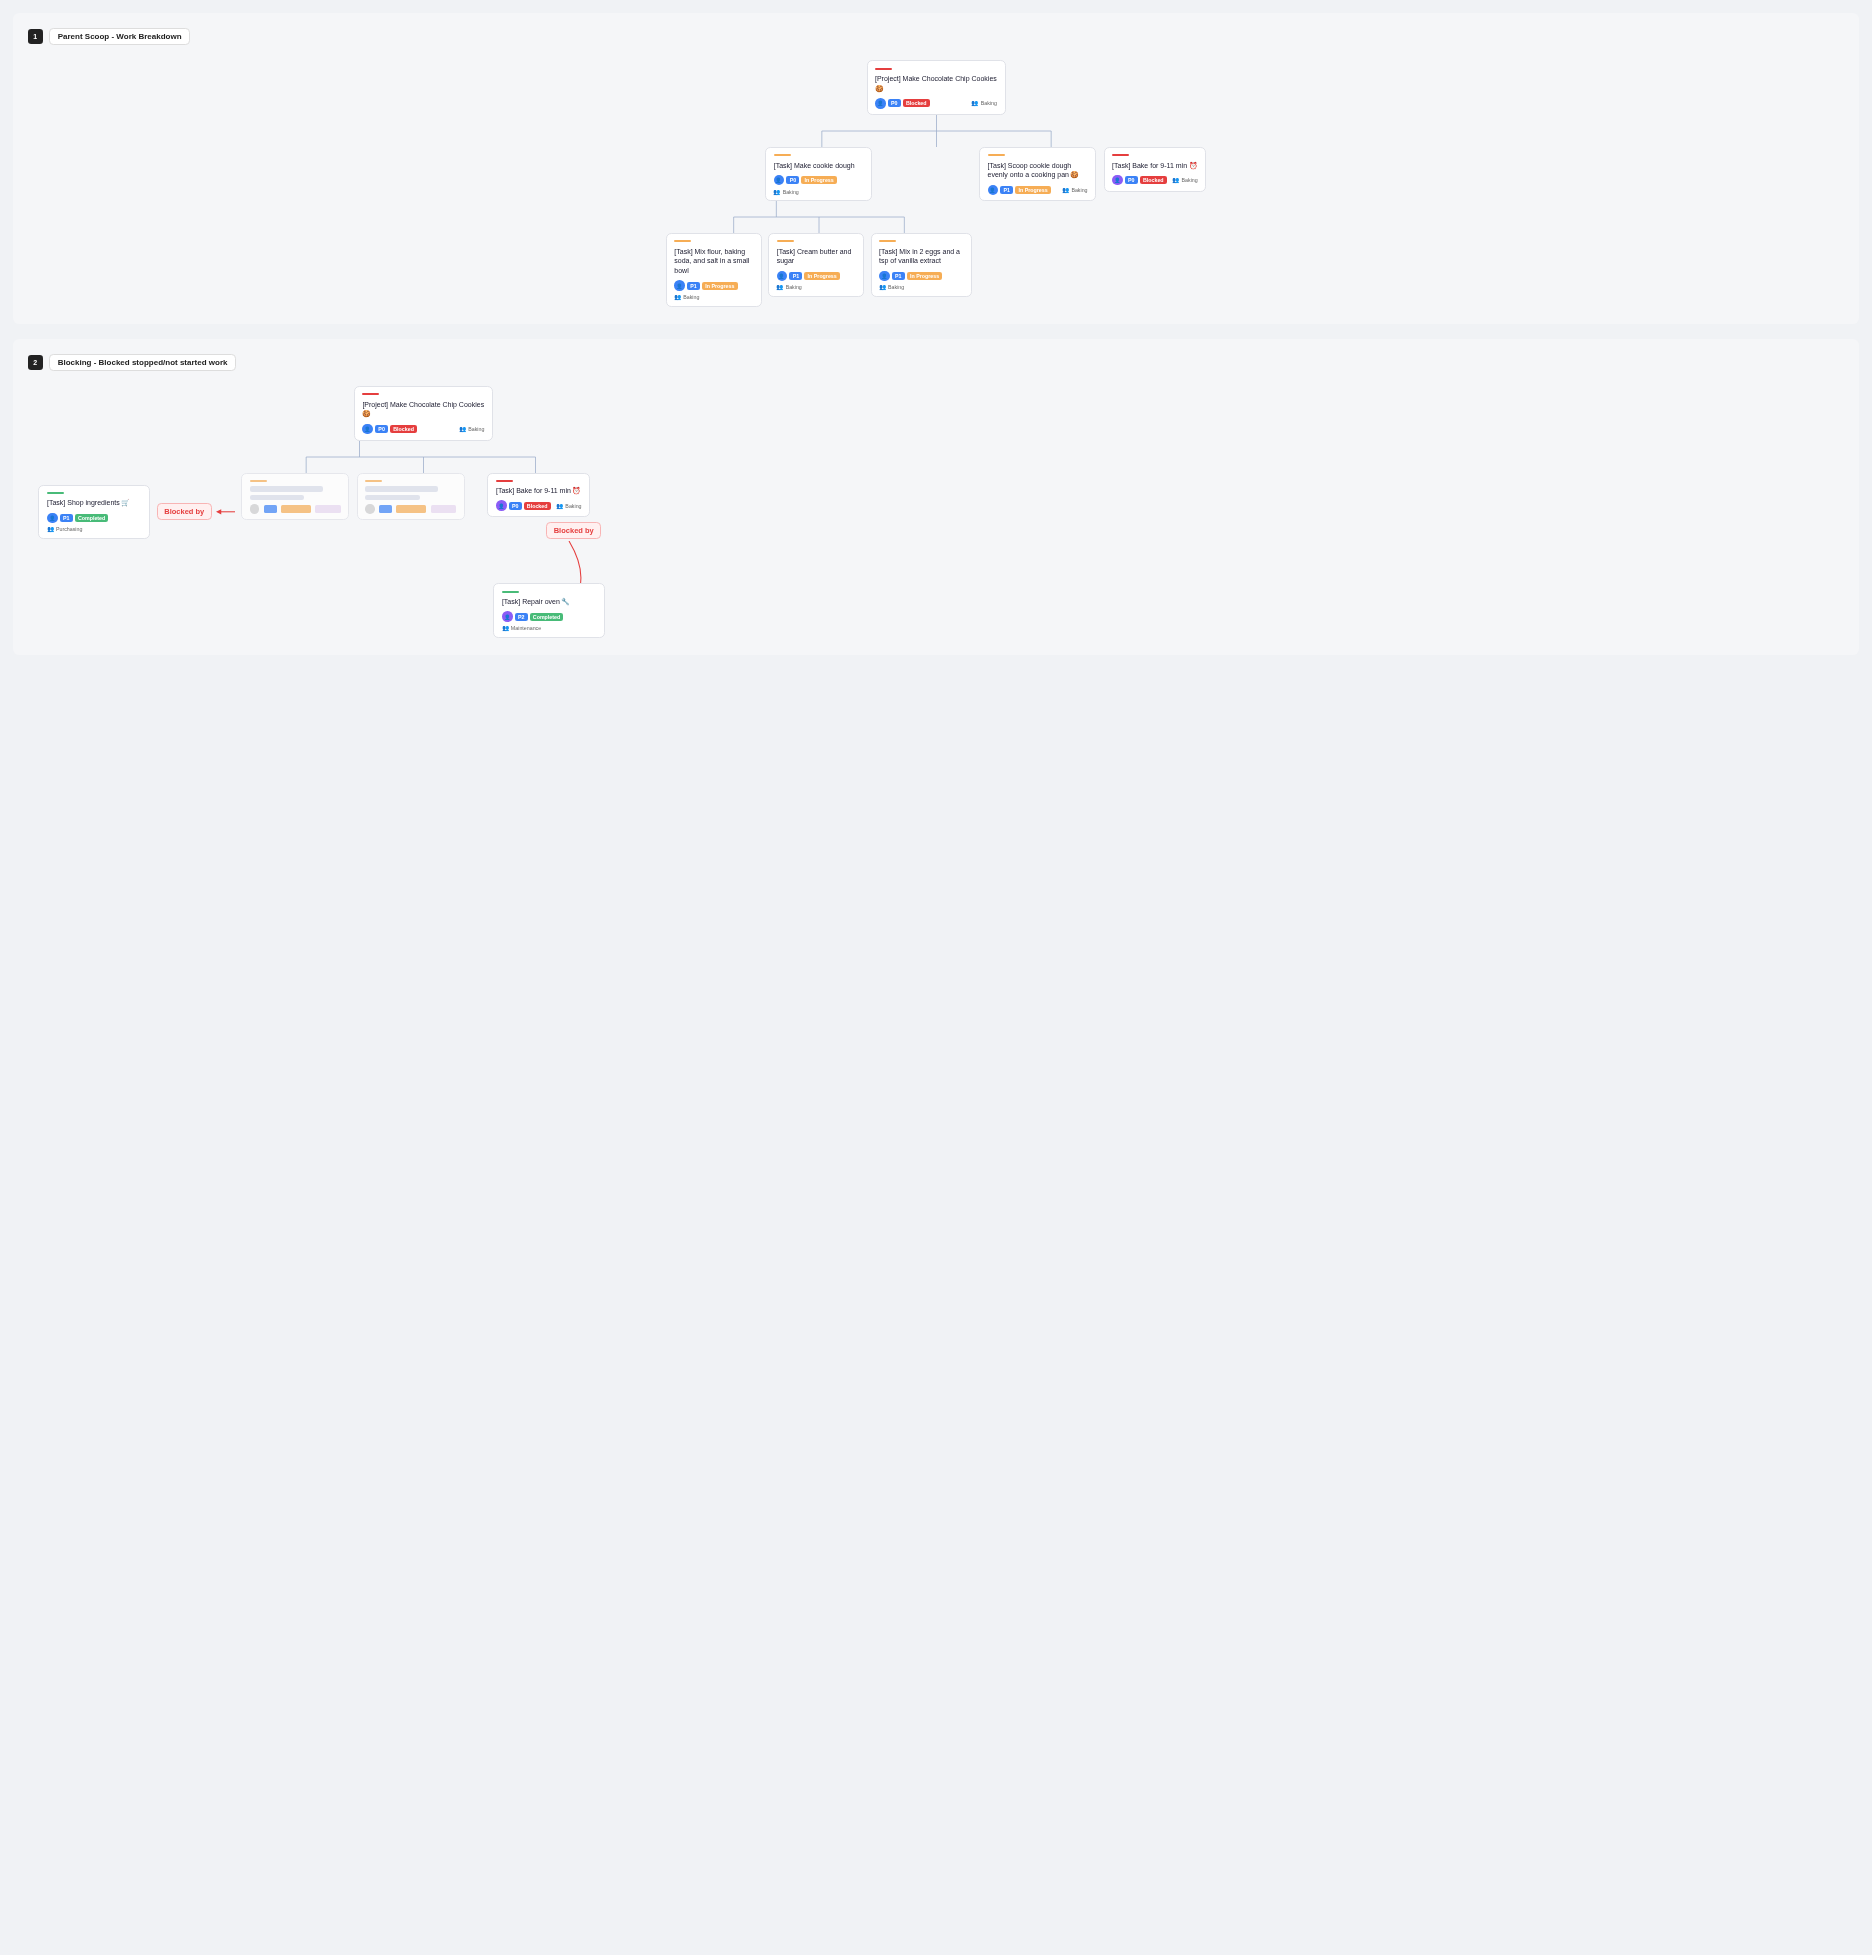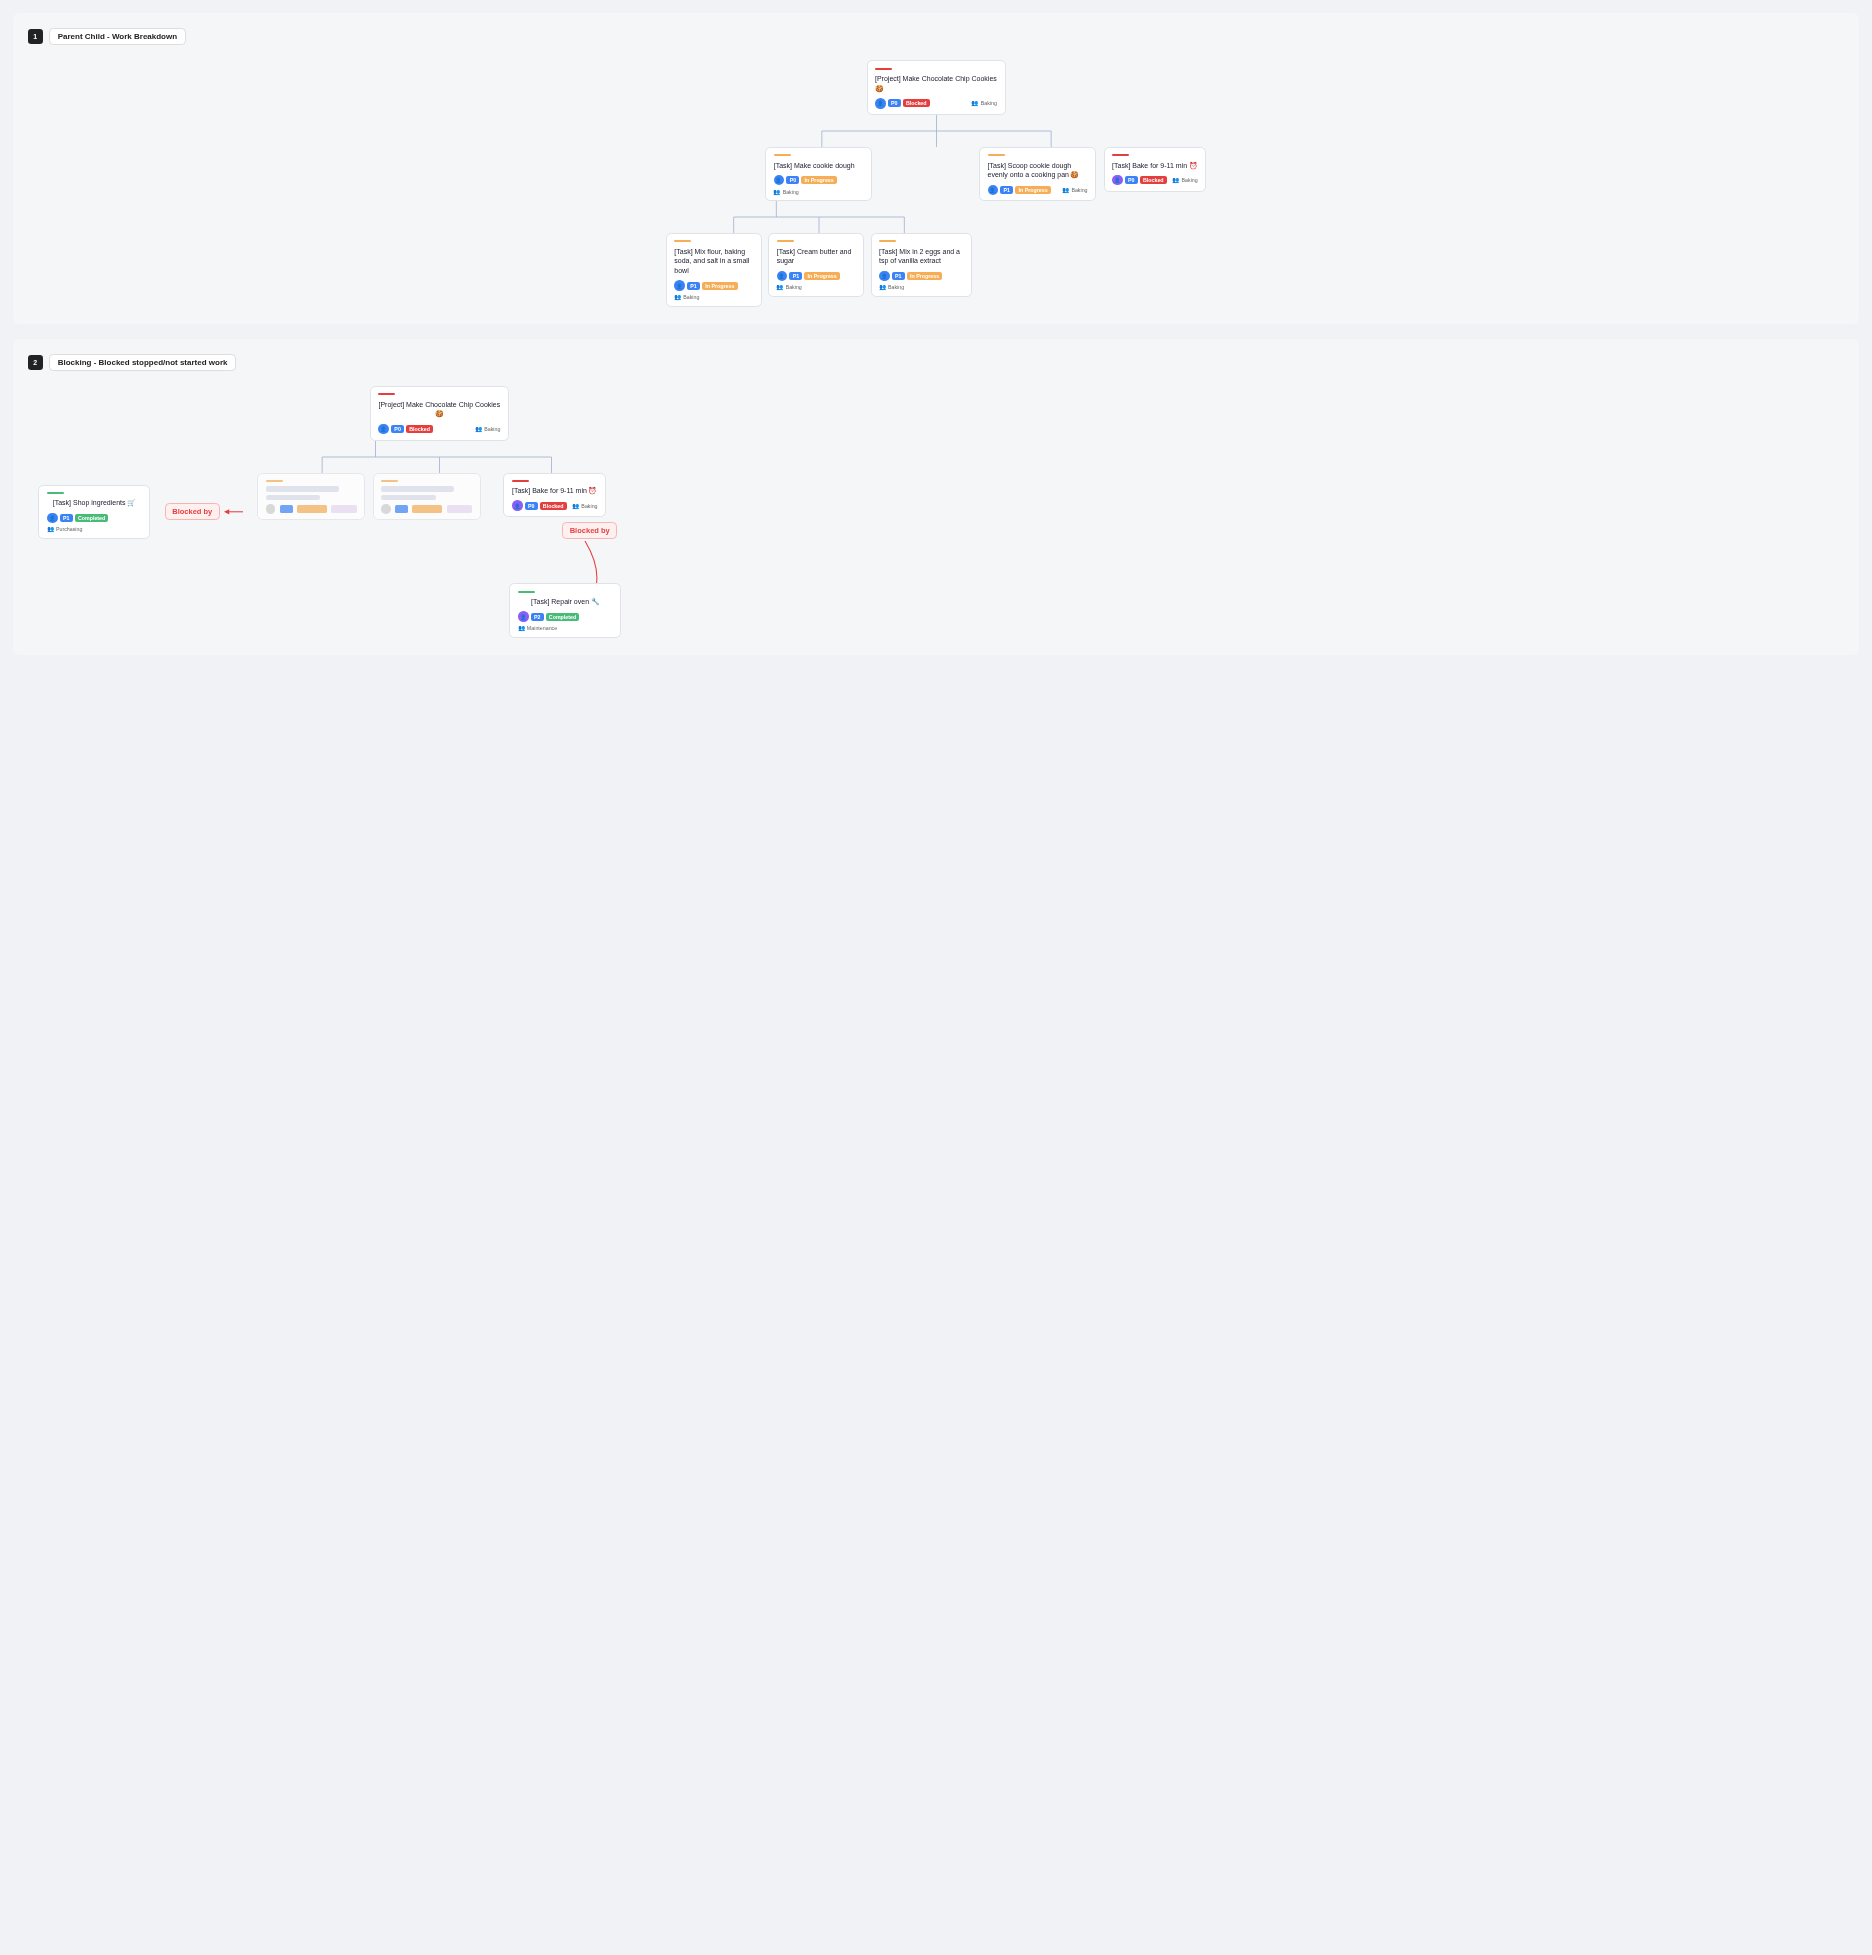--- a/index.html
+++ b/index.html
@@ -211,21 +211,21 @@
       padding: 3.2px 6.4px;
       white-space: nowrap;
     }
   </style>
 </head>
 <body>
 
 <div class="section">
   <div class="section-header">
     <div class="section-number">1</div>
-    <div class="section-title">Parent Child - Work Breakdown</div>
+    <div class="section-title">Parent Scoop - Work Breakdown</div>
   </div>
 
   <div class="tree-section1">
 
     <div class="card wide">
       <div class="card-accent accent-red"></div>
       <div class="card-title">[Project] Make Chocolate Chip Cookies 🍪</div>
       <div class="card-footer">
         <div class="card-footer-left">
           <div class="avatar avatar-blue">👤</div>
@@ -366,21 +366,21 @@
 </div>
 
 <div class="section">
   <div class="section-header">
     <div class="section-number">2</div>
     <div class="section-title">Blocking - Blocked stopped/not started work</div>
   </div>
 
   <div style="display:flex;flex-direction:column;align-items:flex-start;padding-left:10.7px;">
 
-    <div style="display:flex;align-items:center;gap:8px;margin-bottom:0;text-align:center;">
+    <div style="display:flex;align-items:center;gap:0;margin-bottom:0;">
       <div class="card" style="max-width:112px;">
         <div class="card-accent accent-green"></div>
         <div class="card-title">[Task] Shop ingredients 🛒</div>
         <div class="card-footer">
           <div class="card-footer-left">
             <div class="avatar avatar-blue">👤</div>
             <span class="badge badge-p1">P1</span>
             <span class="badge badge-completed">Completed</span>
           </div>
           <div class="team-badge">

